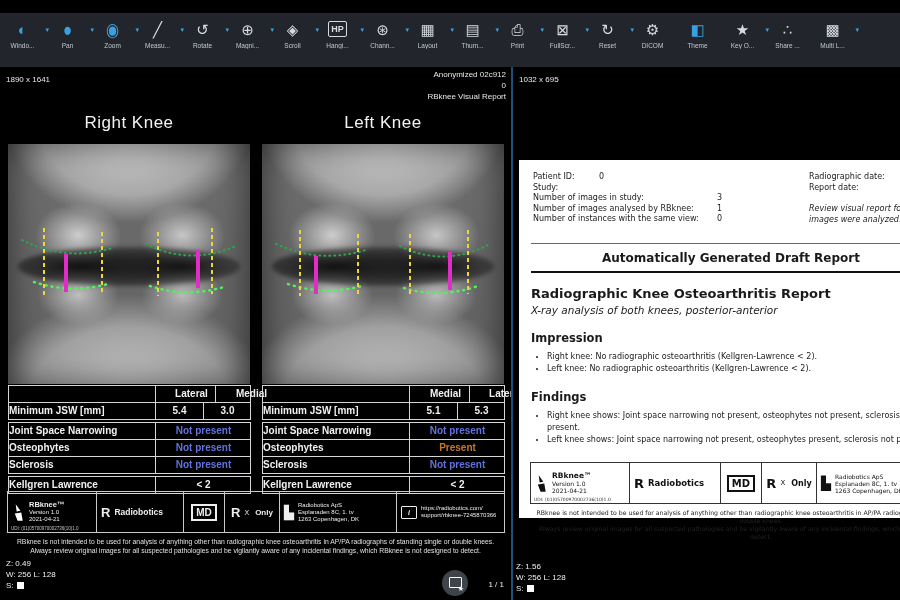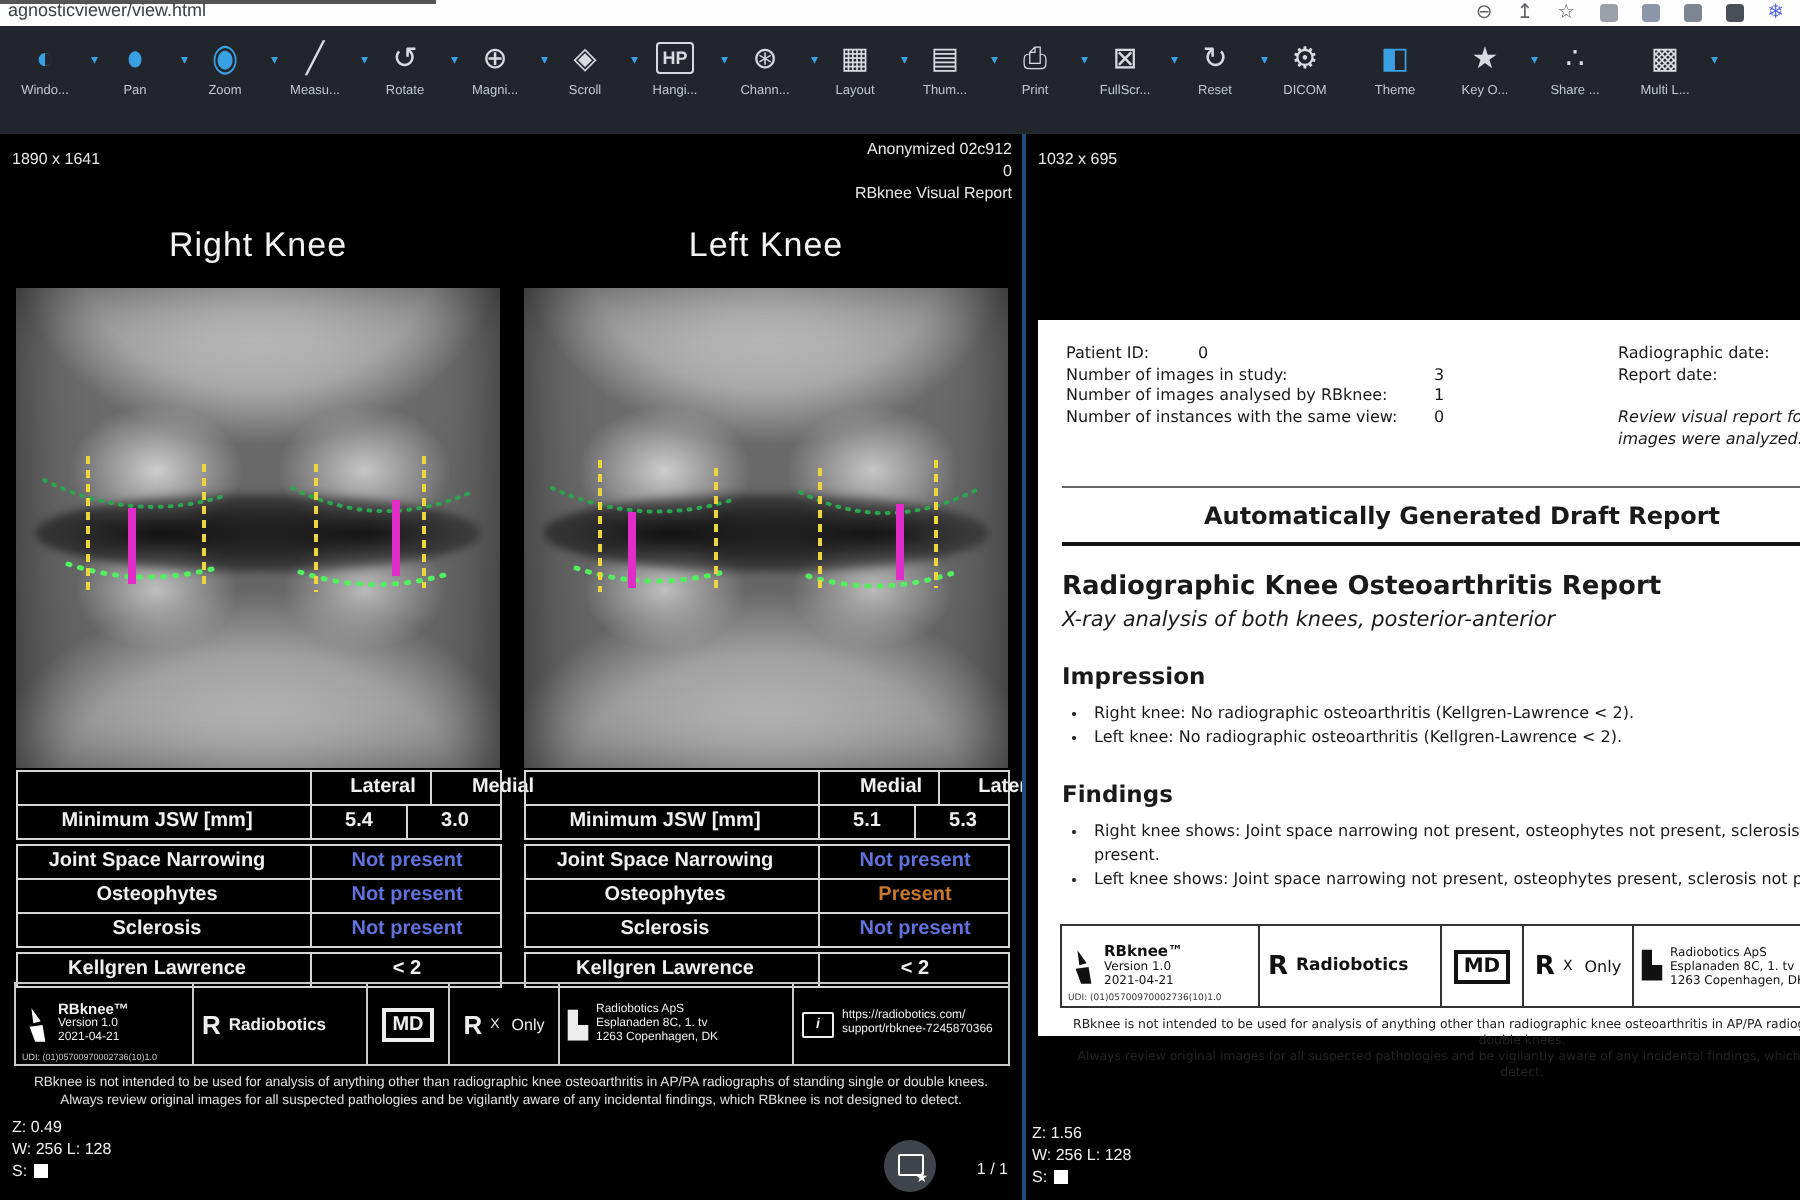--- a/index.html
+++ b/index.html
@@ -58,38 +58,38 @@
       radial-gradient(60% 100% at 74% 50%, rgba(0,0,0,.8), rgba(0,0,0,0) 75%);}
   .ann{position:absolute;left:0;top:0;width:100%;height:100%;}
 
   
   .atable{position:absolute;top:318px;width:243px;font-size:10px;color:#f0f0f0;box-sizing:border-box;}
   .atable.tr{left:8px;} .atable.tl{left:262px;}
   .atable .row{display:grid;grid-template-columns:147px 48px 47px;height:16px;line-height:16px;
     border:1px solid #d6d6d6;border-top:none;box-sizing:content-box;}
   .atable .row.first{border-top:1px solid #d6d6d6;gap:12px;}
   .atable .row.gaprow{margin-top:2px;border-top:1px solid #d6d6d6;}
-  .atable .lc{text-align:center;padding-right:7px;border-right:1px solid #d6d6d6;font-weight:600;overflow:hidden;white-space:nowrap;}
+  .atable .lc{text-align:left;padding-right:7px;border-right:1px solid #d6d6d6;font-weight:600;overflow:hidden;white-space:nowrap;}
   .atable .vc{text-align:center;border-right:1px solid #d6d6d6;font-weight:600;}
   .atable .vc.last{border-right:none;}
   .atable .mc{grid-column:2/4;text-align:center;font-weight:600;}
   .absent{color:#6272dd;} .present{color:#c8772b;}
 
   
   .footer{position:absolute;left:8px;top:424px;width:497px;height:42px;display:flex;color:#eee;}
   .fbox{border:1px solid #c9c9c9;margin-left:-1px;display:flex;align-items:center;gap:4px;padding:2px 4px;position:relative;box-sizing:border-box;}
   .fbox.product{flex:0 0 90px;} .fbox.company{flex:0 0 88px;} .fbox.mdb{flex:0 0 42px;justify-content:center;}
   .fbox.rxb{flex:0 0 56px;justify-content:center;} .fbox.factory{flex:0 0 118px;} .fbox.ifu{flex:1 1 auto;}
   .pname{font-size:7.5px;font-weight:bold;line-height:8px;}
   .ptiny{font-size:6px;line-height:7px;}
   .udi{position:absolute;bottom:1px;left:3px;font-size:4.5px;color:#c5c5c5;white-space:nowrap;}
   .rlogo{font-weight:900;font-size:13px;line-height:13px;}
   .cname{font-size:8.5px;font-weight:600;}
   .mdbadge{border:2px solid currentColor;font-size:10px;font-weight:bold;padding:1px 3px;}
-  .rx .rxr{font-size:13px;font-weight:bold;} .rx sub{font-size:7px;} .rxonly{font-size:8px;font-weight:normal;margin-left:2px;}
+  .rx .rxr{font-size:13px;font-weight:bold;} .rx sub{font-size:7px;} .rxonly{font-size:8px;font-weight:bold;margin-left:2px;}
   .facticon{font-size:13px;line-height:13px;}
   .addr{font-size:6px;line-height:7px;}
   .book{width:14px;height:11px;border:1px solid currentColor;border-radius:1px;font-size:7px;text-align:center;line-height:11px;font-style:italic;font-weight:bold;flex:0 0 14px;}
   .urls{font-size:6px;line-height:7px;}
   .ldisc{position:absolute;left:2px;top:470px;width:507px;text-align:center;font-size:6.8px;line-height:9px;color:#e0e0e0;}
 
   .status{position:absolute;font-size:8px;line-height:11px;color:#f0f0f0;}
   .status .sq{display:inline-block;width:7px;height:7px;background:#fff;vertical-align:-1px;margin-left:3px;}
   .status.sl{left:6px;top:491px;} .status.sr{left:3px;top:494px;}
   .circlebtn{position:absolute;left:442px;top:503px;width:26px;height:26px;border-radius:50%;background:#3f444a;cursor:pointer;}
@@ -119,34 +119,20 @@
   .rfooter .udi{color:#333;}
   .rfooter .fbox.product{flex:0 0 100px;} .rfooter .fbox.company{flex:0 0 92px;}
   .rfooter .fbox.factory{flex:0 0 124px;}
   .rdisc{margin-top:5px;font-size:6.2px;line-height:8px;text-align:center;width:460px;color:#222;}
 </style>
 </head>
 <body>
 
 <div id="screen">
 
-  <div class="browser">
-    <div class="tabrest"></div>
-    <div class="url">agnosticviewer/view.html</div>
-    <div class="bicons">
-      <span>⊖</span>
-      <span>↥</span>
-      <span>☆</span>
-      <span class="ext"></span>
-      <span class="ext e2"></span>
-      <span class="ext e3"></span>
-      <span class="ext e4"></span>
-      <span class="snow">❄</span>
-    </div>
-  </div>
 
   <div class="toolbar">
     <div class="tool blue">
         <span class="icon">◐</span>
         <span class="lbl">Windo...</span>
         <span class="caret">▾</span>
       </div>
     <div class="tool blue t-pan">
         <span class="icon">●</span>
         <span class="lbl">Pan</span>
@@ -398,20 +384,21 @@
 
   <div class="vdivider"></div>
 
   <div class="rp">
     <div class="dims">1032 x 695</div>
 
     <div class="report">
       <div class="pgrid">
         <div class="pleft">
           <div class="prow"><span>Patient ID:</span><span class="val">0</span></div>
+          <div class="prow"><span>Study:</span></div>
           <div class="prow"><span>Number of images in study:</span><span class="cnt">3</span></div>
           <div class="prow"><span>Number of images analysed by RBknee:</span><span class="cnt">1</span></div>
           <div class="prow"><span>Number of instances with the same view:</span><span class="cnt">0</span></div>
         </div>
         <div class="pright">
           <div class="prow"><span>Radiographic date:</span></div>
           <div class="prow"><span>Report date:</span></div>
           <div class="pnote">
             <div>Review visual report for add</div>
             <div>images were analyzed.</div>

